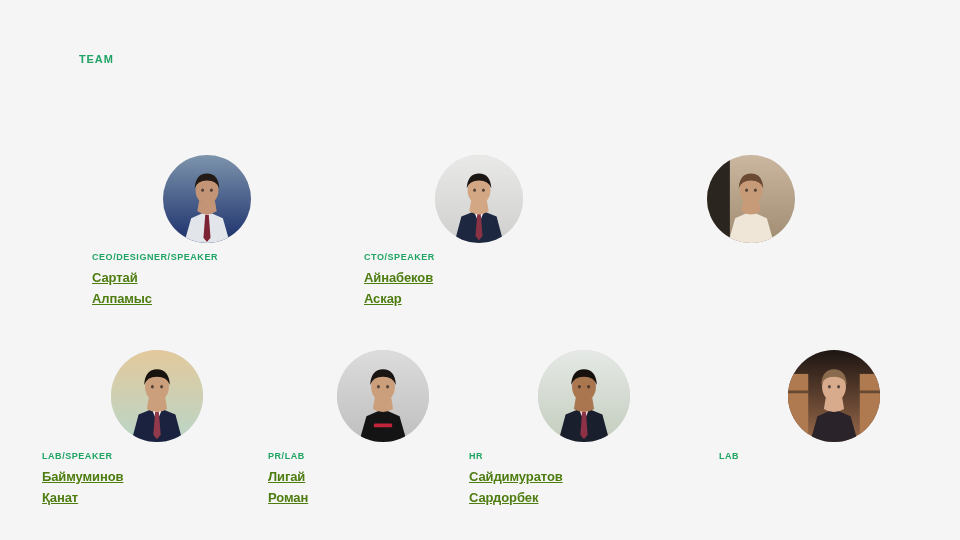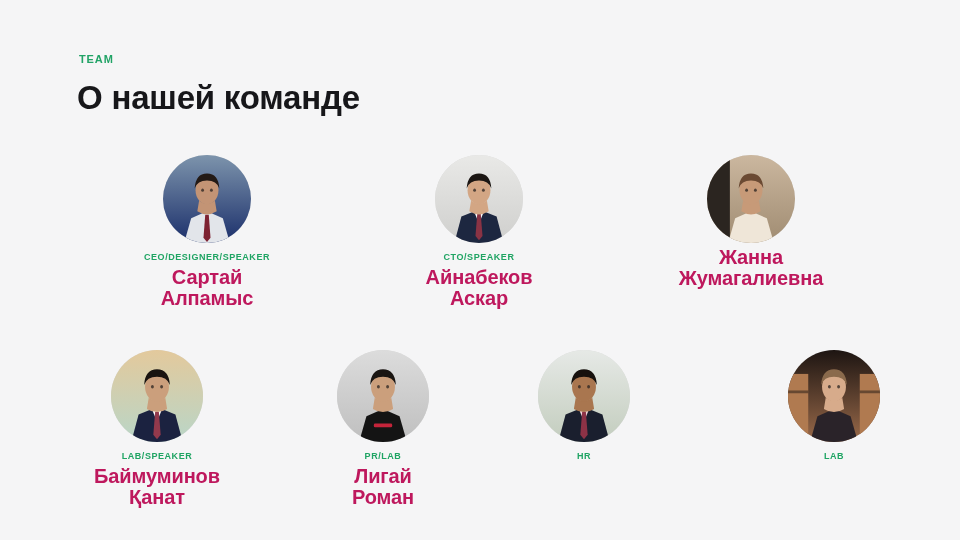--- a/index.html
+++ b/index.html
@@ -44,21 +44,20 @@
     font-weight: bold;
     color: #17171a;
     letter-spacing: -0.2px;
     line-height: 40px;
     white-space: nowrap;
   }
 
   
   .member {
     position: absolute;
-    text-align: center;
     transform: translateX(-50%);
     width: 230px;
   }
   .avatar-wrap {
     display: flex;
     justify-content: center;
   }
   .avatar {
     border-radius: 50%;
     overflow: hidden;
@@ -74,37 +73,37 @@
   .role {
     font-size: 9px;
     font-weight: bold;
     letter-spacing: 0.55px;
     color: #1fa463;
     line-height: 11px;
     margin-top: 9px;
     white-space: nowrap;
   }
   .pname {
-    font-size: 20px;
-    font-weight: bold;
-    color: #be185d;
+    font-size: 13px;
+    font-weight: bold;
+    color: #4d7c0f;
     line-height: 21px;
     margin-top: 4px;
     white-space: pre-line;
     letter-spacing: -0.1px;
+    text-decoration: underline;
   }
 </style>
 </head>
 <body>
 
 <div id="slide">
 
   <div class="eyebrow">TEAM</div>
 
-  <div class="slide-title">О нашей команде</div>
 
   <div id="members-layer">
       <div class="member" style="left: 199px; top: 155px;">
         <div class="avatar-wrap">
           <div class="avatar" style="width: 88px; height: 88px;">
             <svg viewBox="0 0 100 100" preserveAspectRatio="xMidYMid slice" aria-hidden="true">
               <defs>
                 <linearGradient id="g0" x1="0" y1="0" x2="0" y2="1">
                   <stop offset="0%" stop-color="#7d94ac"></stop>
                   <stop offset="100%" stop-color="#1b2f6b"></stop>
@@ -165,22 +164,20 @@
               <rect x="0" y="0" width="26" height="100" fill="#2b2520"></rect>
               <path d="M24 100 L32 72 L50 64 L68 72 L76 100 Z" fill="#efe6d8"></path>
               <path d="M41 52 q9 7 18 0 l2 12 q-11 7 -22 0 Z" fill="#c79a78"></path>
               <ellipse cx="50" cy="40" rx="13" ry="16" fill="#c79a78"></ellipse>
               <path d="M36 38 q1 -17 14 -17 q13 0 14 17 q-3 -9 -14 -9 q-11 0 -14 9 Z" fill="#6b4a33"></path>
               <ellipse cx="45" cy="40" rx="1.6" ry="1.9" fill="#2a2320" opacity=".75"></ellipse>
               <ellipse cx="55" cy="40" rx="1.6" ry="1.9" fill="#2a2320" opacity=".75"></ellipse>
             </svg>
           </div>
         </div>
-        <div class="pname">Жанна
-Жумагалиевна</div>
       </div>
       <div class="member" style="left: 149px; top: 350px;">
         <div class="avatar-wrap">
           <div class="avatar" style="width: 92px; height: 92px;">
             <svg viewBox="0 0 100 100" preserveAspectRatio="xMidYMid slice" aria-hidden="true">
               <defs>
                 <linearGradient id="g3" x1="0" y1="0" x2="0" y2="1">
                   <stop offset="0%" stop-color="#e3c99c"></stop>
                   <stop offset="100%" stop-color="#b9d6c8"></stop>
                 </linearGradient>
@@ -242,20 +239,22 @@
               <path d="M48 67 L52 67 L54 92 L50 97 L46 92 Z" fill="#8d3246"></path>
               <path d="M41 52 q9 7 18 0 l2 12 q-11 7 -22 0 Z" fill="#a9764f"></path>
               <ellipse cx="50" cy="40" rx="13" ry="16" fill="#a9764f"></ellipse>
               <path d="M36 38 q1 -17 14 -17 q13 0 14 17 q-3 -9 -14 -9 q-11 0 -14 9 Z" fill="#17110d"></path>
               <ellipse cx="45" cy="40" rx="1.6" ry="1.9" fill="#2a2320" opacity=".75"></ellipse>
               <ellipse cx="55" cy="40" rx="1.6" ry="1.9" fill="#2a2320" opacity=".75"></ellipse>
             </svg>
           </div>
         </div>
         <div class="role">HR</div>
+        <div class="pname">Сайдимуратов
+Сардорбек</div>
       </div>
       <div class="member" style="left: 826px; top: 350px;">
         <div class="avatar-wrap">
           <div class="avatar" style="width: 92px; height: 92px;">
             <svg viewBox="0 0 100 100" preserveAspectRatio="xMidYMid slice" aria-hidden="true">
               <defs>
                 <linearGradient id="g6" x1="0" y1="0" x2="0" y2="1">
                   <stop offset="0%" stop-color="#1d1512"></stop>
                   <stop offset="100%" stop-color="#9a6a4a"></stop>
                 </linearGradient>

